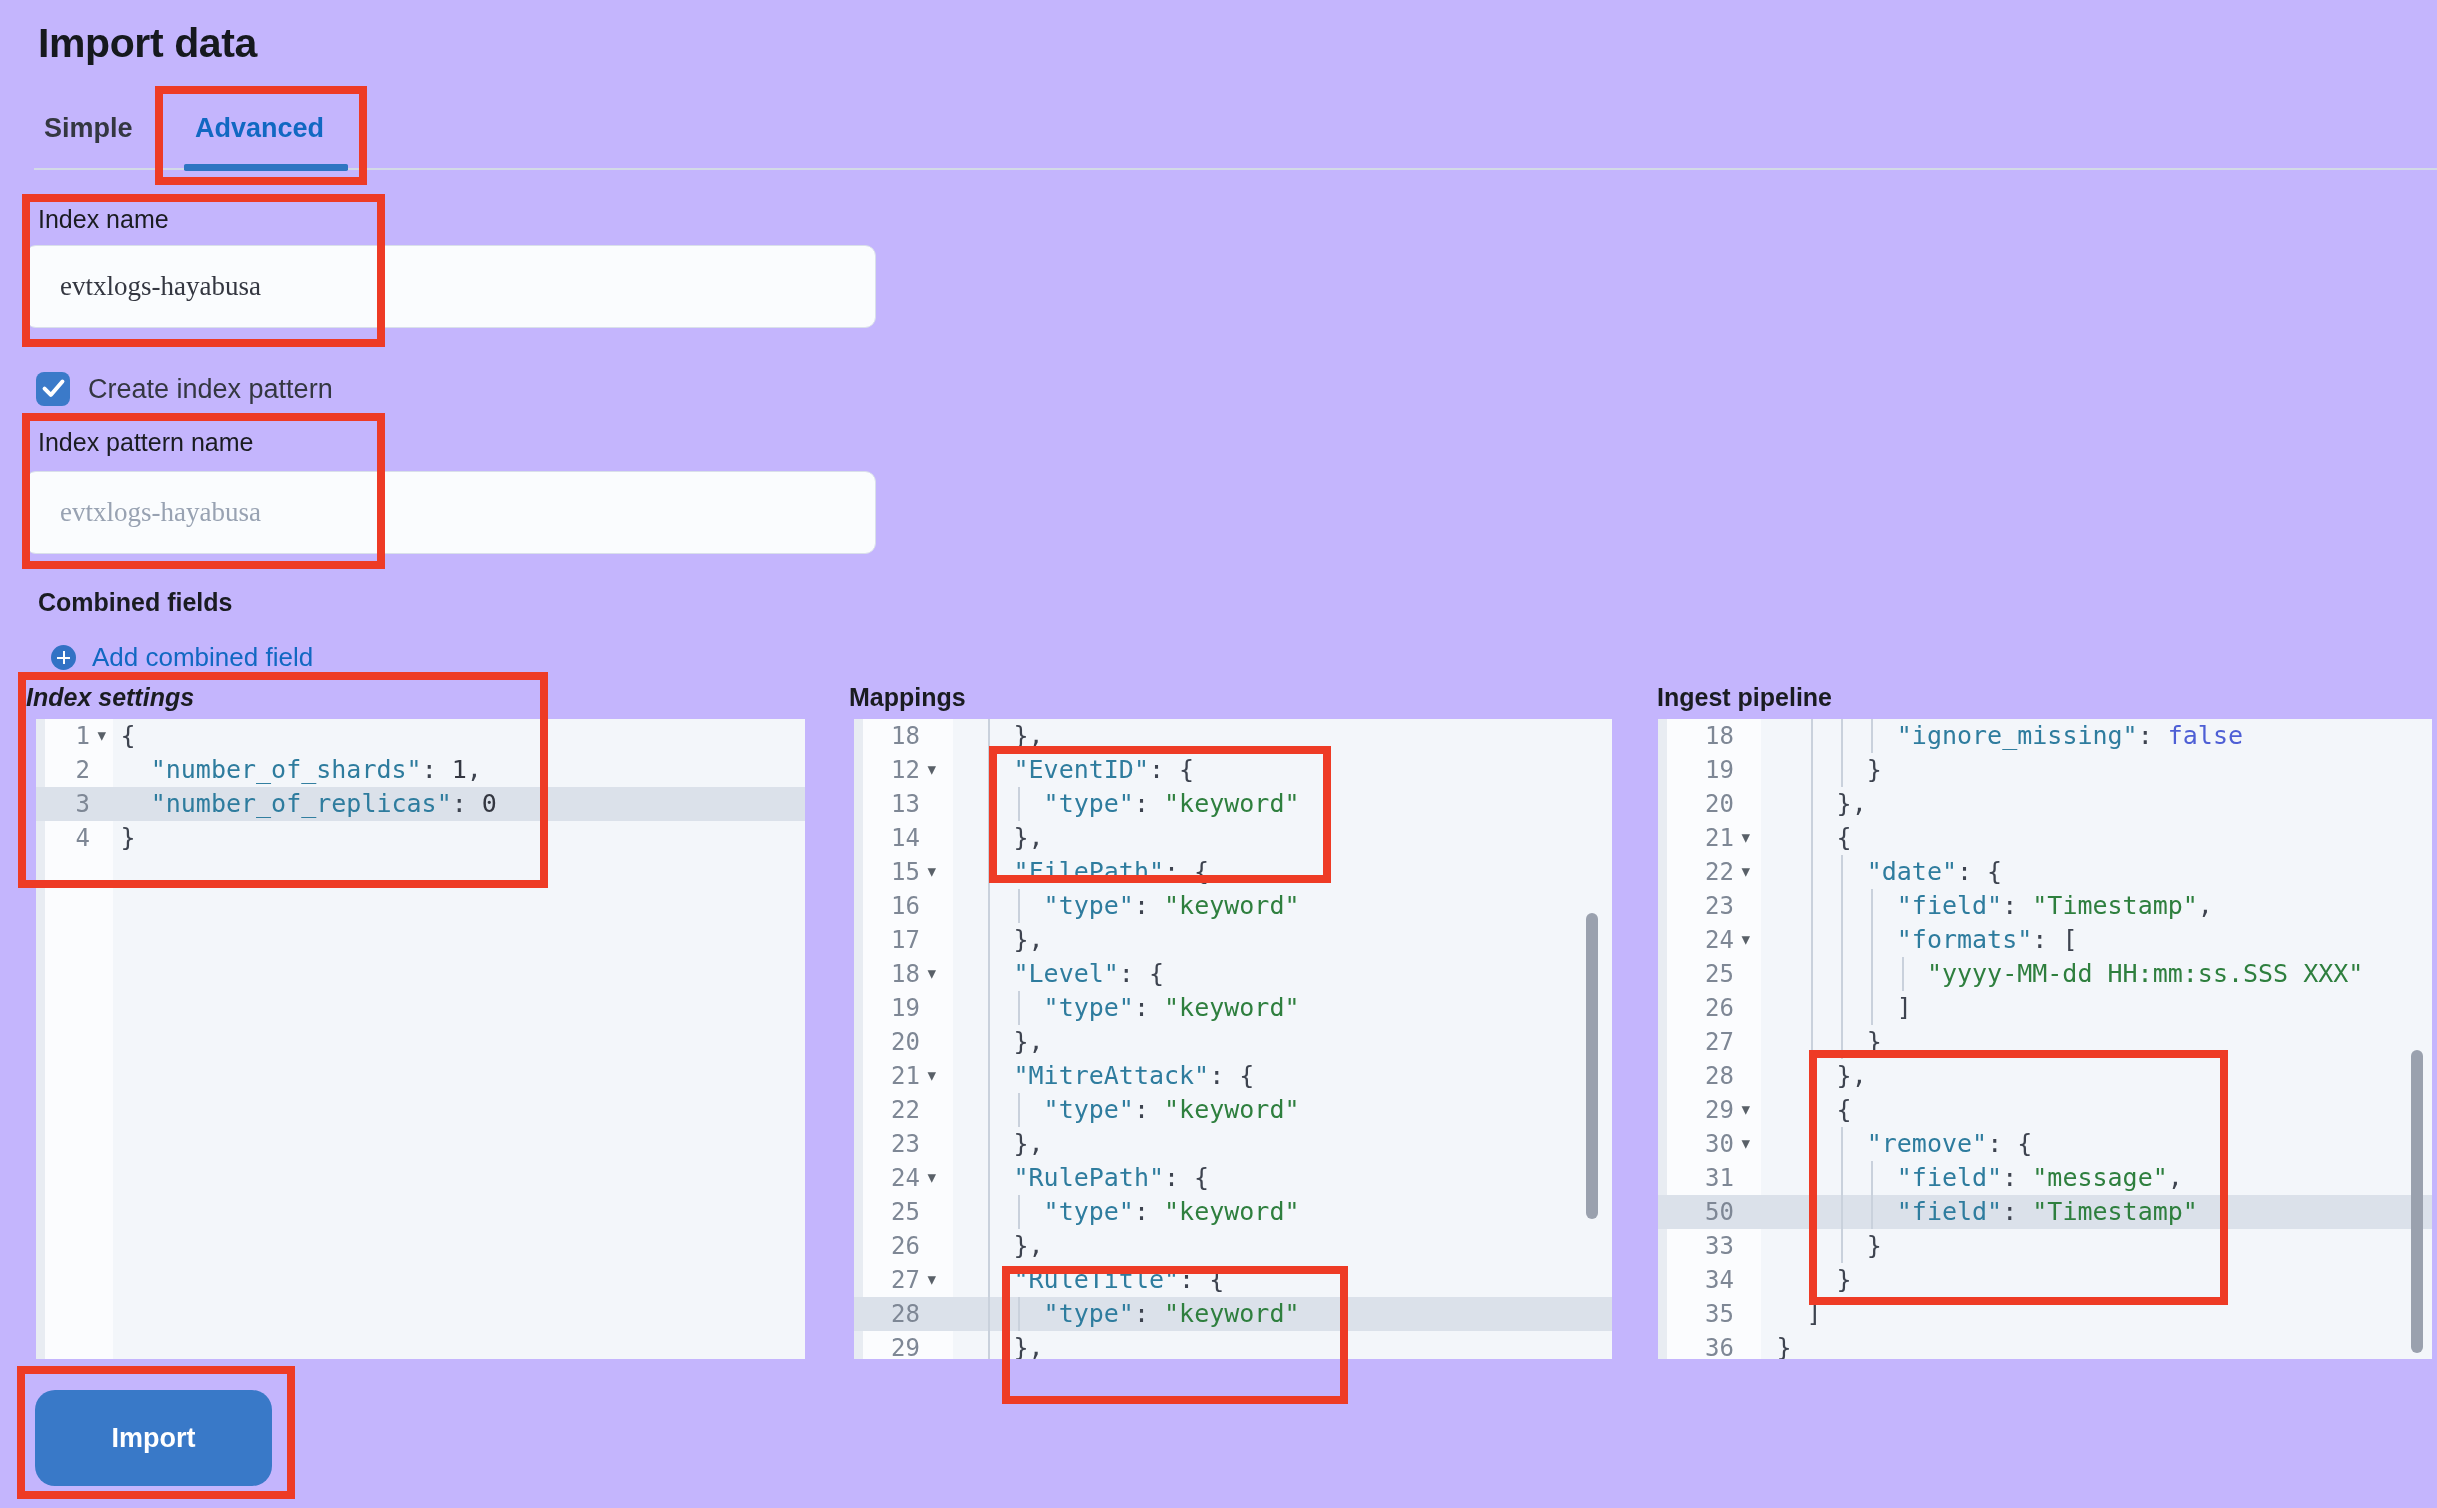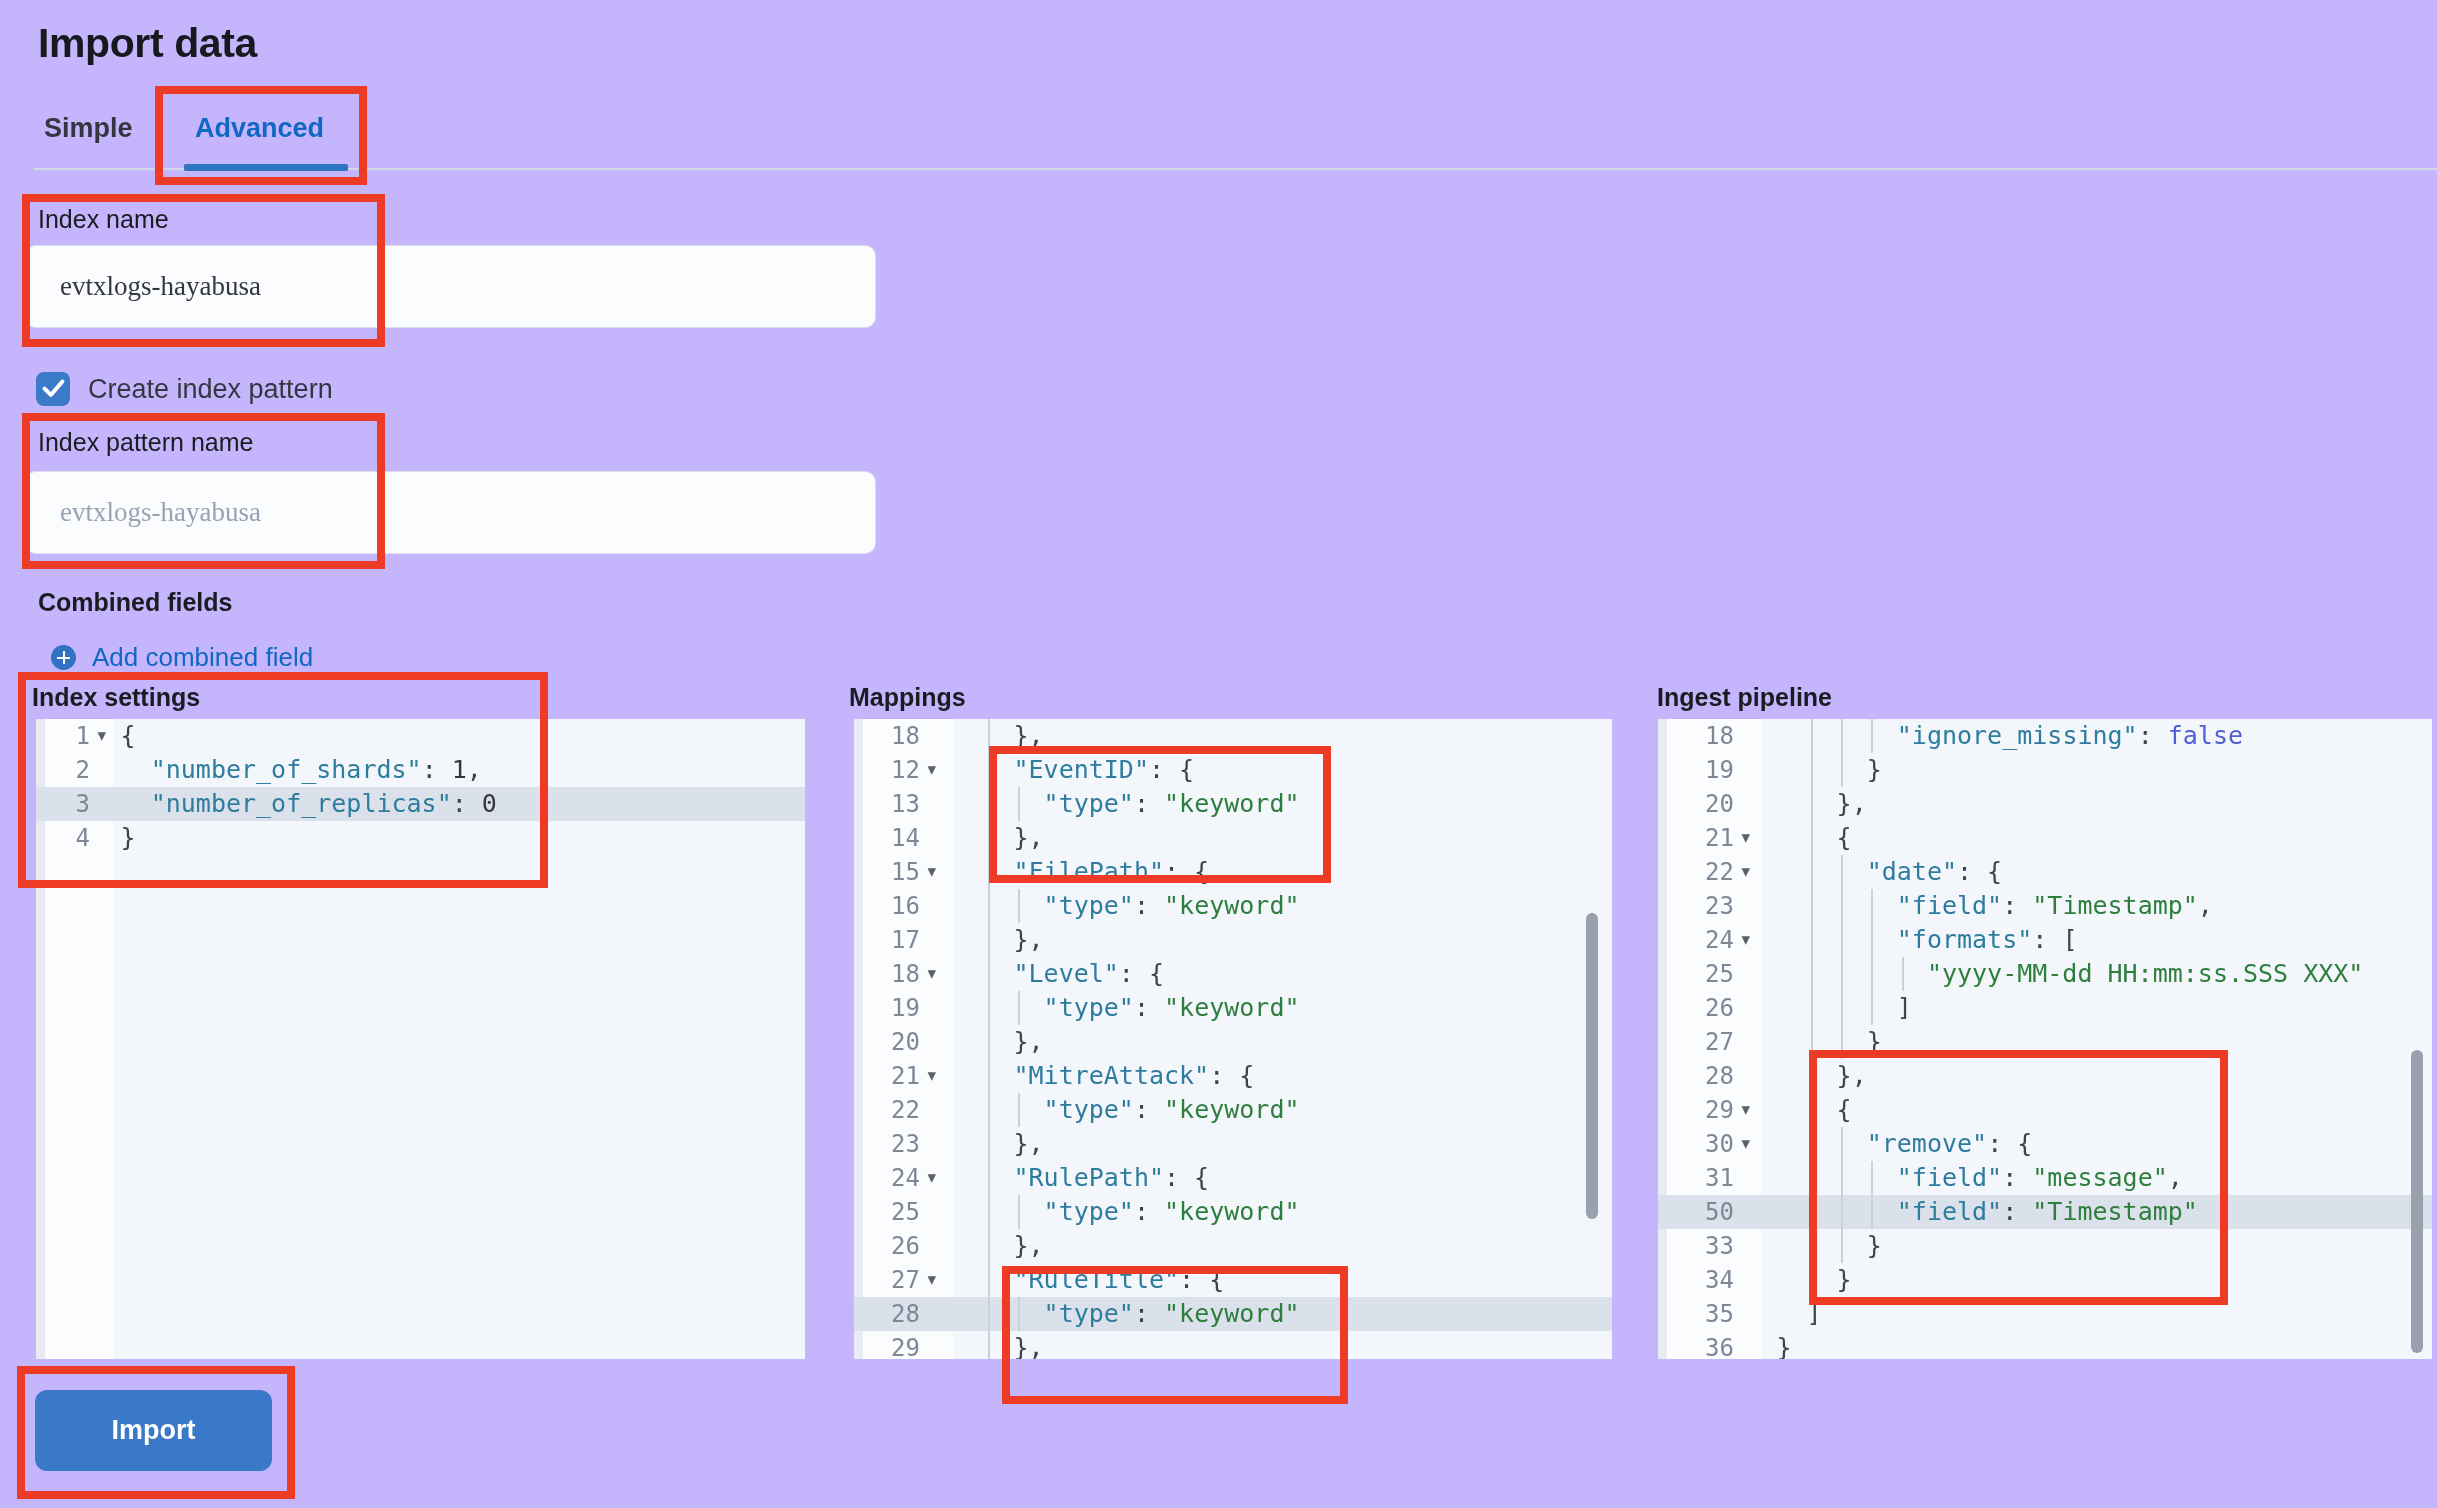--- a/index.html
+++ b/index.html
@@ -34,21 +34,21 @@
   #label-combined{left:38px;top:588px;font-size:25px;font-weight:700;color:#1a1c21;}
   #add-combined{left:51px;top:642px;display:flex;align-items:center;cursor:pointer;}
   #plus-icon{width:25px;height:25px;border-radius:50%;background:#3272c5;position:relative;flex:0 0 auto;}
   #plus-icon::before,#plus-icon::after{content:"";position:absolute;background:#fff;}
   #plus-icon::before{left:6.3px;top:11.7px;width:12.6px;height:2.7px;}
   #plus-icon::after{left:11.7px;top:6.3px;width:2.7px;height:12.6px;}
   #add-combined-label{margin-left:16px;font-size:26px;font-weight:500;color:#1168c2;}
 
   
   .editor-label{font-size:25px;font-weight:700;color:#1a1c21;top:683px;}
-  #label-ed0{left:32px;}
+  #label-ed0{left:26px;font-style:italic;}
   #label-ed1{left:849px;}
   #label-ed2{left:1657px;}
   .editor{top:719px;height:640px;background:#f3f6fa;overflow:hidden;}
   #ed-index_settings{left:36px;width:769px;}
   #ed-mappings{left:854px;width:758px;}
   #ed-ingest_pipeline{left:1658px;width:774px;}
   .editor .strip{position:absolute;left:0;top:0;width:9px;height:100%;background:#e8ecf2;z-index:1;}
   .editor .gutterbg{position:absolute;left:0;top:0;height:100%;background:#fbfcfe;z-index:0;}
   #ed-index_settings .gutterbg{width:77px;}
   #ed-mappings .gutterbg{width:99px;}
@@ -67,22 +67,22 @@
   .tk-k{color:#2e7c9e;}
   .tk-s{color:#2e7f3e;}
   .tk-b{color:#4e5fd5;}
   .tk-p{color:#3d434f;}
   .tk-d{color:#343741;}
   .scrollbar{position:absolute;width:11.7px;border-radius:6.3px;background:#9aa1ae;z-index:3;cursor:pointer;}
   #sb-mappings{right:14.4px;top:194px;height:306px;}
   #sb-ingest{right:9px;top:331px;height:303px;}
 
   
-  #import-button{left:35px;top:1390px;width:237px;height:81px;background:#3979c8;border:none;
-                 border-radius:12px;color:#fff;font-size:27px;font-weight:600;cursor:pointer;
+  #import-button{left:35px;top:1390px;width:237px;height:96px;background:#3979c8;border:none;
+                 border-radius:20px;color:#fff;font-size:27px;font-weight:600;cursor:pointer;
                  display:flex;align-items:center;justify-content:center;font-family:"Liberation Sans",sans-serif;}
 
   
   .anno{position:absolute;border:8px solid #ee3b25;box-sizing:border-box;z-index:5;pointer-events:none;}
   #anno-advanced{left:155px;top:86px;width:212px;height:99px;}
   #anno-index-name{left:21.6px;top:194px;width:363px;height:153px;}
   #anno-index-pattern{left:21.6px;top:413px;width:363px;height:156px;}
   #anno-index-settings{left:18px;top:672px;width:530px;height:216px;}
   #anno-import{left:17px;top:1366px;width:278px;height:133px;}
   #anno-eventid{left:989px;top:746px;width:342px;height:137px;}

